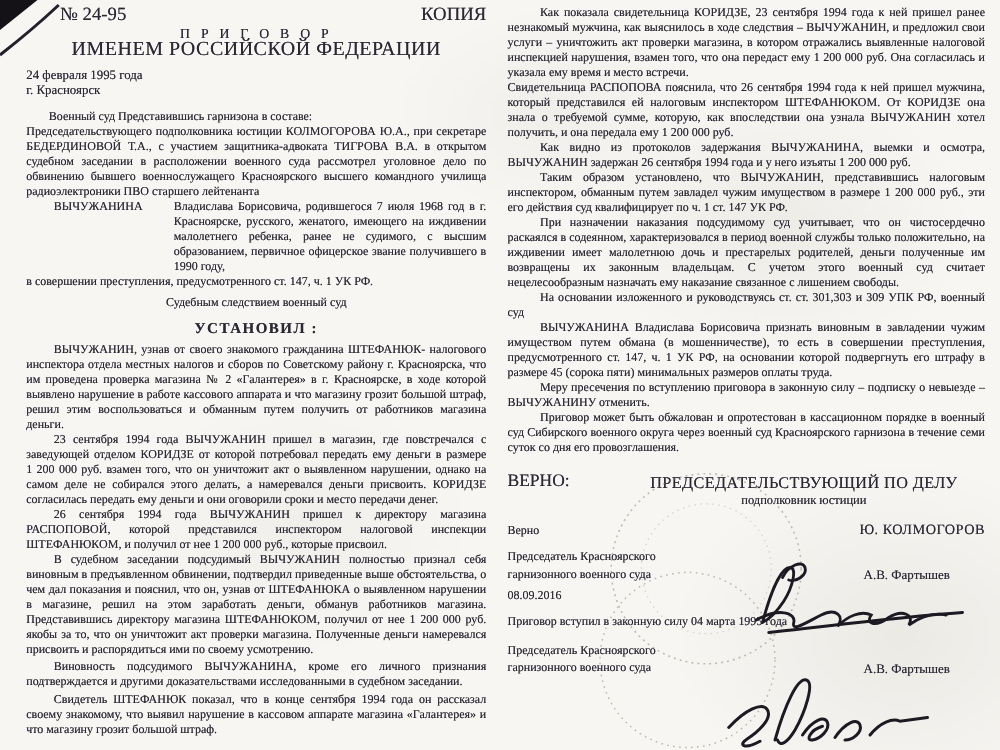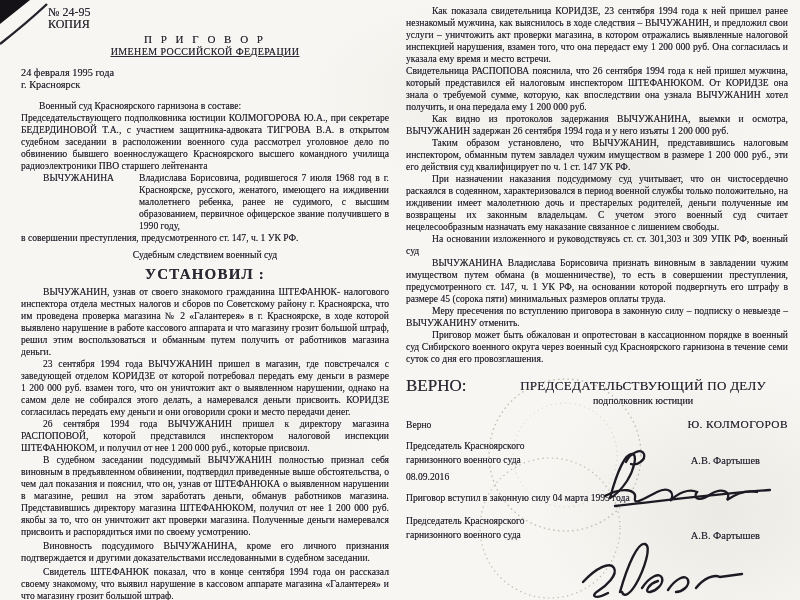--- a/index.html
+++ b/index.html
@@ -18,34 +18,34 @@
   }
   .page{position:absolute;top:0;height:600px;box-sizing:border-box;overflow:hidden;}
   .page-left{left:0;width:400px;padding:6px 11px 0 21px;}
   .page-right{right:0;width:400px;padding:5px 12px 0 6px;}
   .fs{font-size:9.6px;line-height:12px;}
   .p{margin:0;text-align:justify;text-indent:22px;}
   .p.noindent{text-indent:0;}
   .p.gap{margin-top:2px;}
   .page-right .p{text-indent:26px;}
   .page-right .p.noindent{text-indent:0;}
-  .row1{display:flex;align-items:baseline;padding-left:27px;font-size:12px;flex-direction:column;}
+  .row1{display:flex;justify-content:space-between;align-items:baseline;padding-left:27px;font-size:15px;}
   .titles{text-align:center;margin-top:3px;}
   .t1{font-size:11px;letter-spacing:3px;}
-  .t2{font-size:10px;letter-spacing:0.4px;margin-top:1px;text-decoration:underline;}
+  .t2{font-size:16px;letter-spacing:0.4px;margin-top:1px;}
   .daterow{display:flex;justify-content:space-between;margin-top:9px;font-size:10.3px;flex-direction:column;}
   .intro{margin-top:9px;text-indent:18px;}
   .defendant{display:flex;margin-left:22px;}
   .def-name{flex:none;width:96px;padding-top:0;}
   .def-details{flex:1;text-align:justify;}
   .centered{text-align:center;}
   .preh{margin-top:5px;}
-  .bigh{font-weight:bold;letter-spacing:1.2px;font-size:15px;margin:7px 0 6px;}
+  .bigh{font-weight:bold;letter-spacing:1.2px;font-size:12px;margin:7px 0 6px;}
   .vrow{display:flex;margin-top:15px;align-items:flex-start;}
-  .verno-caps{font-size:17px;}
+  .verno-caps{font-size:14px;}
   .vtitle{margin-left:auto;margin-right:22px;text-align:center;}
   .vt1{font-size:13px;letter-spacing:0.3px;}
   .vt2{font-size:10px;margin-top:3px;text-align:center;}
   .namerow{display:flex;justify-content:space-between;margin-top:11px;align-items:baseline;}
   .jname{font-size:11.4px;letter-spacing:0.4px;}
   .chrow{display:flex;margin-top:8px;align-items:flex-end;}
   .chcol div{line-height:14px;}
   .chname{margin-left:auto;margin-right:28px;font-size:10.4px;}
   .certdate{margin-top:4px;}
   .entry{margin-top:9px;}
@@ -72,21 +72,21 @@
     <div class="titles">
       <div class="t1">П Р И Г О В О Р</div>
       <div class="t2">ИМЕНЕМ РОССИЙСКОЙ ФЕДЕРАЦИИ</div>
     </div>
 
     <div class="daterow">
       <span>24 февраля 1995 года</span>
       <span>г. Красноярск</span>
     </div>
 
-    <p class="p intro">Военный суд Красноярского гарнизона в составе:</p>
+    <p class="p intro">Военный суд Представившись гарнизона в составе:</p>
     <p class="p noindent">Председательствующего подполковника юстиции КОЛМОГОРОВА Ю.А., при секретаре БЕДЕРДИНОВОЙ Т.А., с участием защитника-адвоката ТИГРОВА В.А. в открытом судебном заседании в расположении военного суда рассмотрел уголовное дело по обвинению бывшего военнослужащего Красноярского высшего командного училища радиоэлектроники ПВО старшего лейтенанта</p>
 
     <div class="defendant">
       <span class="def-name">ВЫЧУЖАНИНА</span>
       <div class="def-details">Владислава Борисовича, родившегося 7 июля 1968 год в г. Красноярске, русского, женатого, имеющего на иждивении малолетнего ребенка, ранее не судимого, с высшим образованием, первичное офицерское звание получившего в 1990 году,</div>
     </div>
 
     <p class="p noindent">в совершении преступления, предусмотренного ст. 147, ч. 1 УК РФ.</p>
 
     <div class="centered preh">Судебным следствием военный суд</div>

